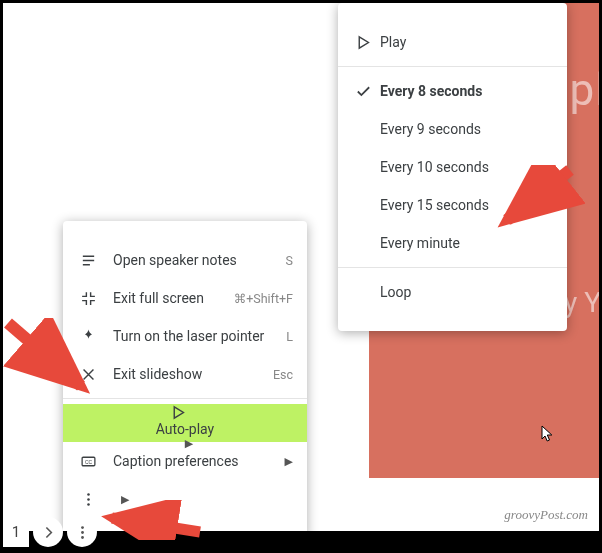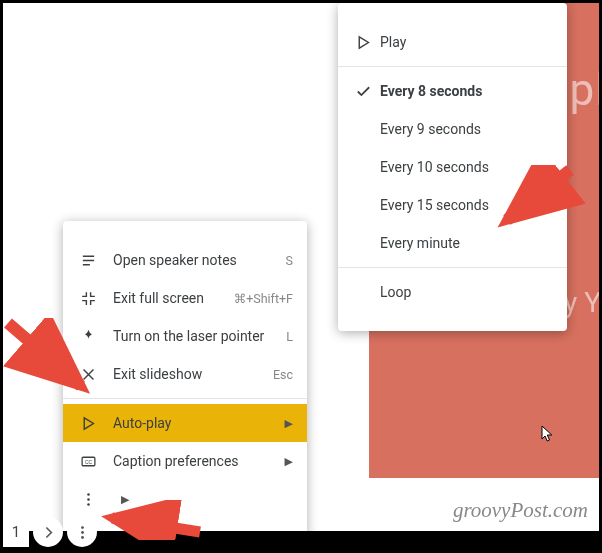--- a/index.html
+++ b/index.html
@@ -31,21 +31,21 @@
     color: rgba(255,255,255,0.55);
     font-weight: 400;
   }
   .slide-text.t1 { top: 64px; right: -8px; font-size: 44px; letter-spacing:1px;}
   .slide-text.t2 { top: 286px; right: -2px; font-size: 28px; }
   
   .watermark {
     position: absolute;
     right: 14px;
     bottom: 30px;
-    font-size: 21px;
+    font-size: 13px;
     color: #888;
     font-style: italic;
     font-family: Georgia, serif;
   }
   
   .bottom-bar {
     position: absolute;
     left: 3px;
     bottom: 3px;
     height: 19px;
@@ -102,21 +102,22 @@
     margin-top: 8px;
   }
   .menu-item {
     display: flex;
     align-items: center;
     height: 38px;
     padding: 0 14px;
     white-space: nowrap;
   }
   .menu-item.selected {
-    background: #eab308;
+    background: #bef264;
+    flex-direction: column;
   }
   .menu-item .icon {
     width: 22px;
     display: flex;
     align-items: center;
     justify-content: center;
     margin-right: 14px;
     color: #3c4043;
   }
   .menu-item .label { flex: 1; }

